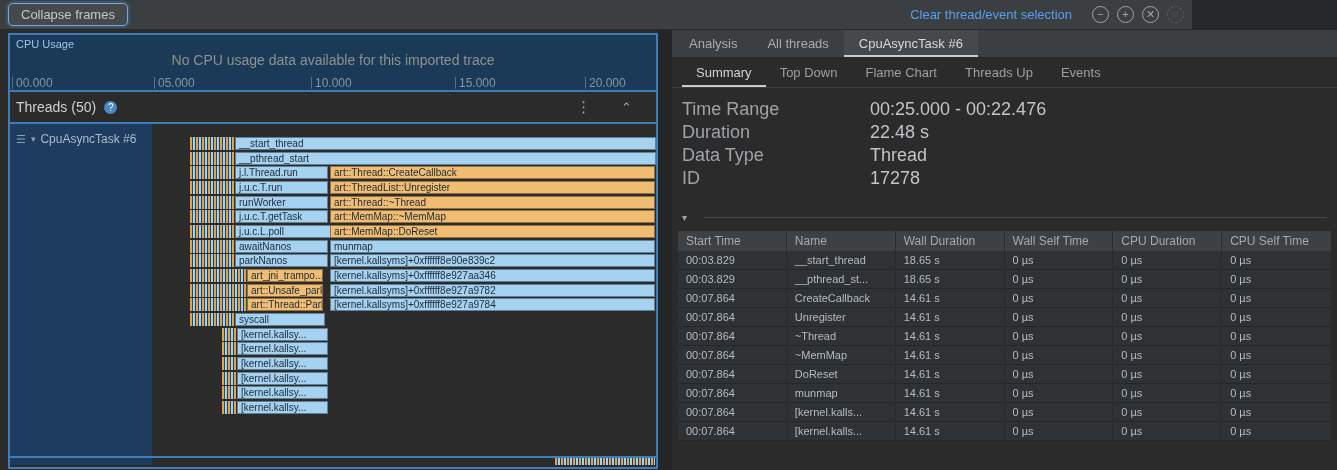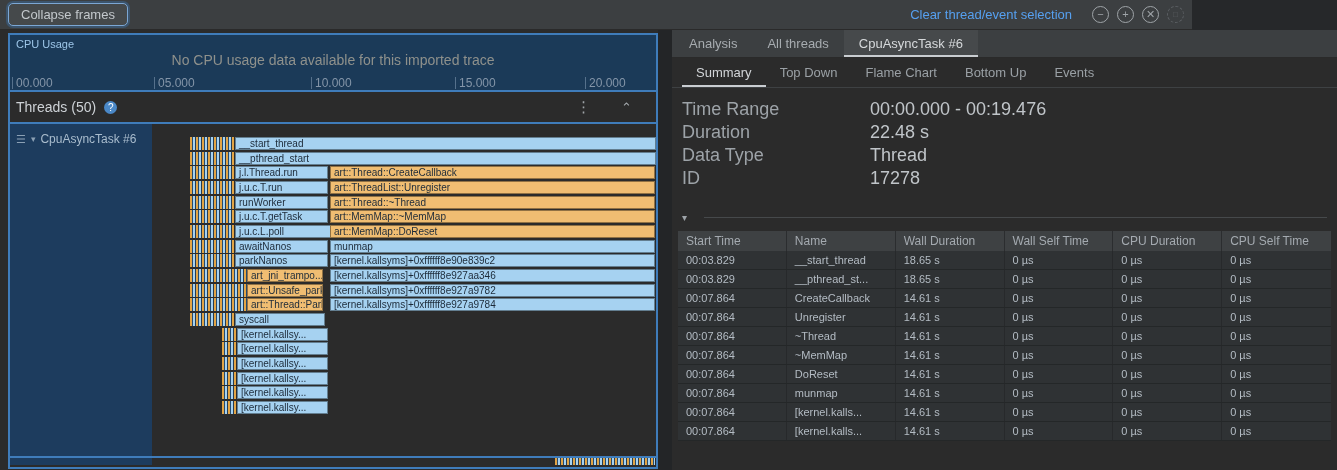--- a/index.html
+++ b/index.html
@@ -270,28 +270,28 @@
   <div class="tabs">
     <div class="tab">Analysis</div>
     <div class="tab">All threads</div>
     <div class="tab active">CpuAsyncTask #6</div>
   </div>
 
   <div class="subtabs">
     <div class="subtab active">Summary</div>
     <div class="subtab">Top Down</div>
     <div class="subtab">Flame Chart</div>
-    <div class="subtab">Bottom Up</div>
+    <div class="subtab">Threads Up</div>
     <div class="subtab">Events</div>
   </div>
 
   <div class="summary-list">
     <div class="srow">
       <span class="slabel">Time Range</span>
-      <span class="svalue">00:00.000 - 00:19.476</span>
+      <span class="svalue">00:25.000 - 00:22.476</span>
     </div>
     <div class="srow">
       <span class="slabel">Duration</span>
       <span class="svalue">22.48 s</span>
     </div>
     <div class="srow">
       <span class="slabel">Data Type</span>
       <span class="svalue">Thread</span>
     </div>
     <div class="srow">

